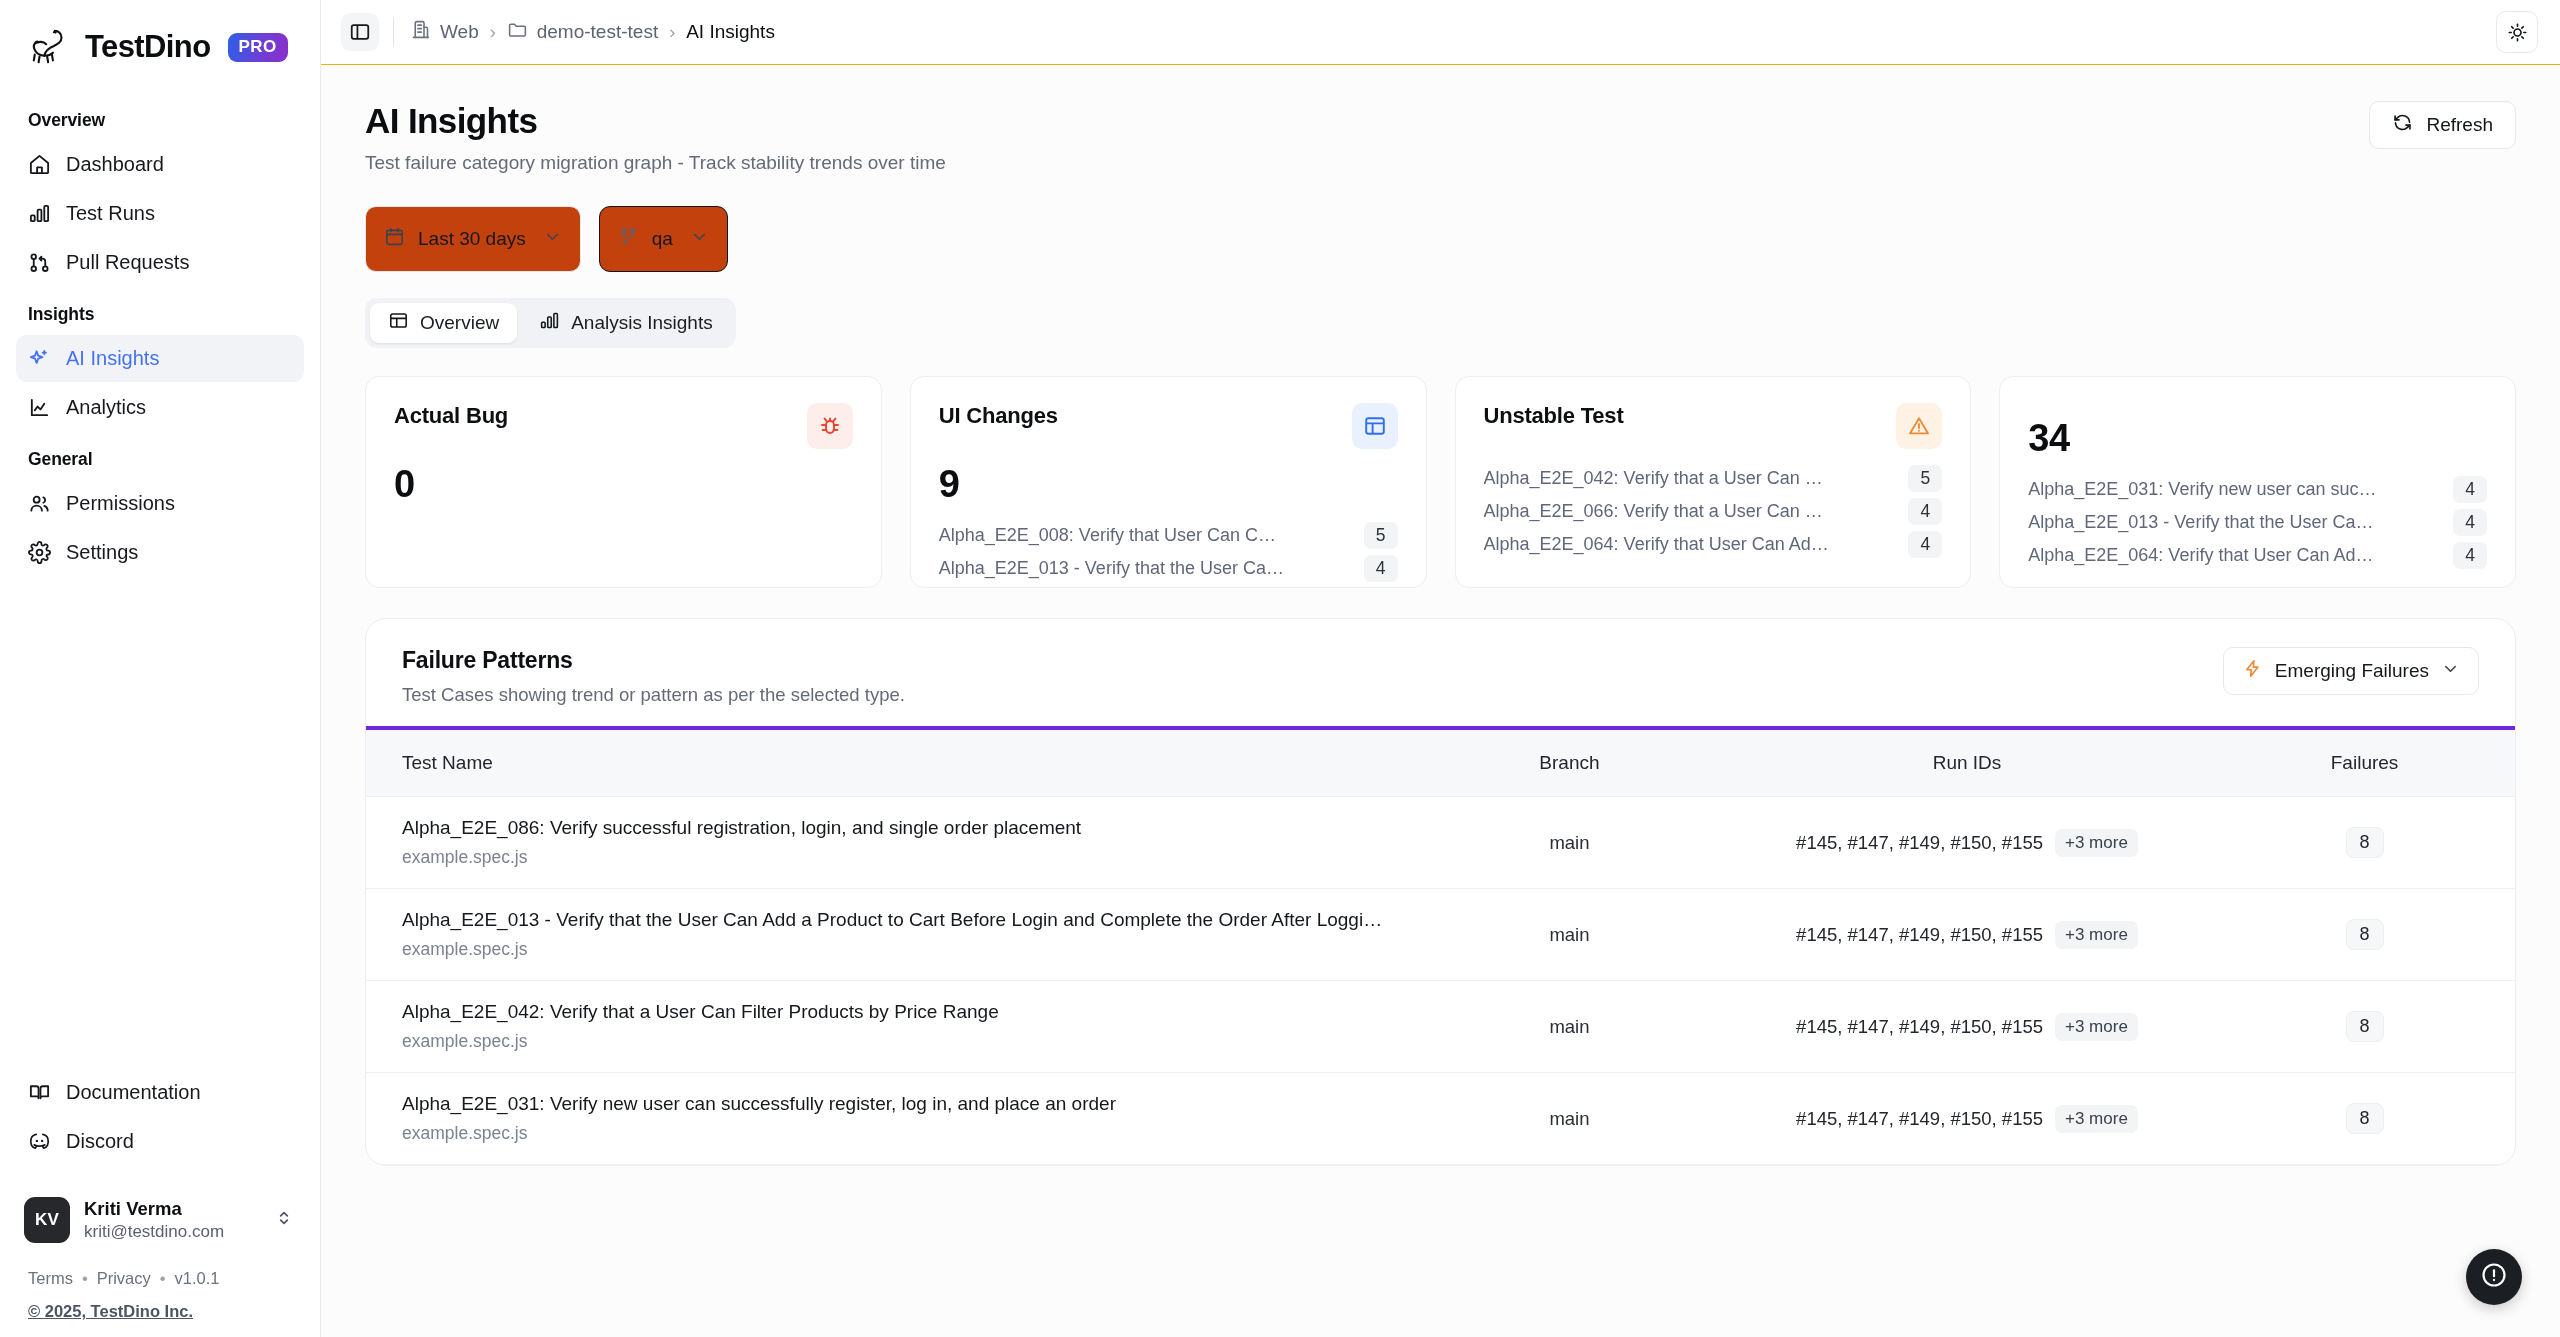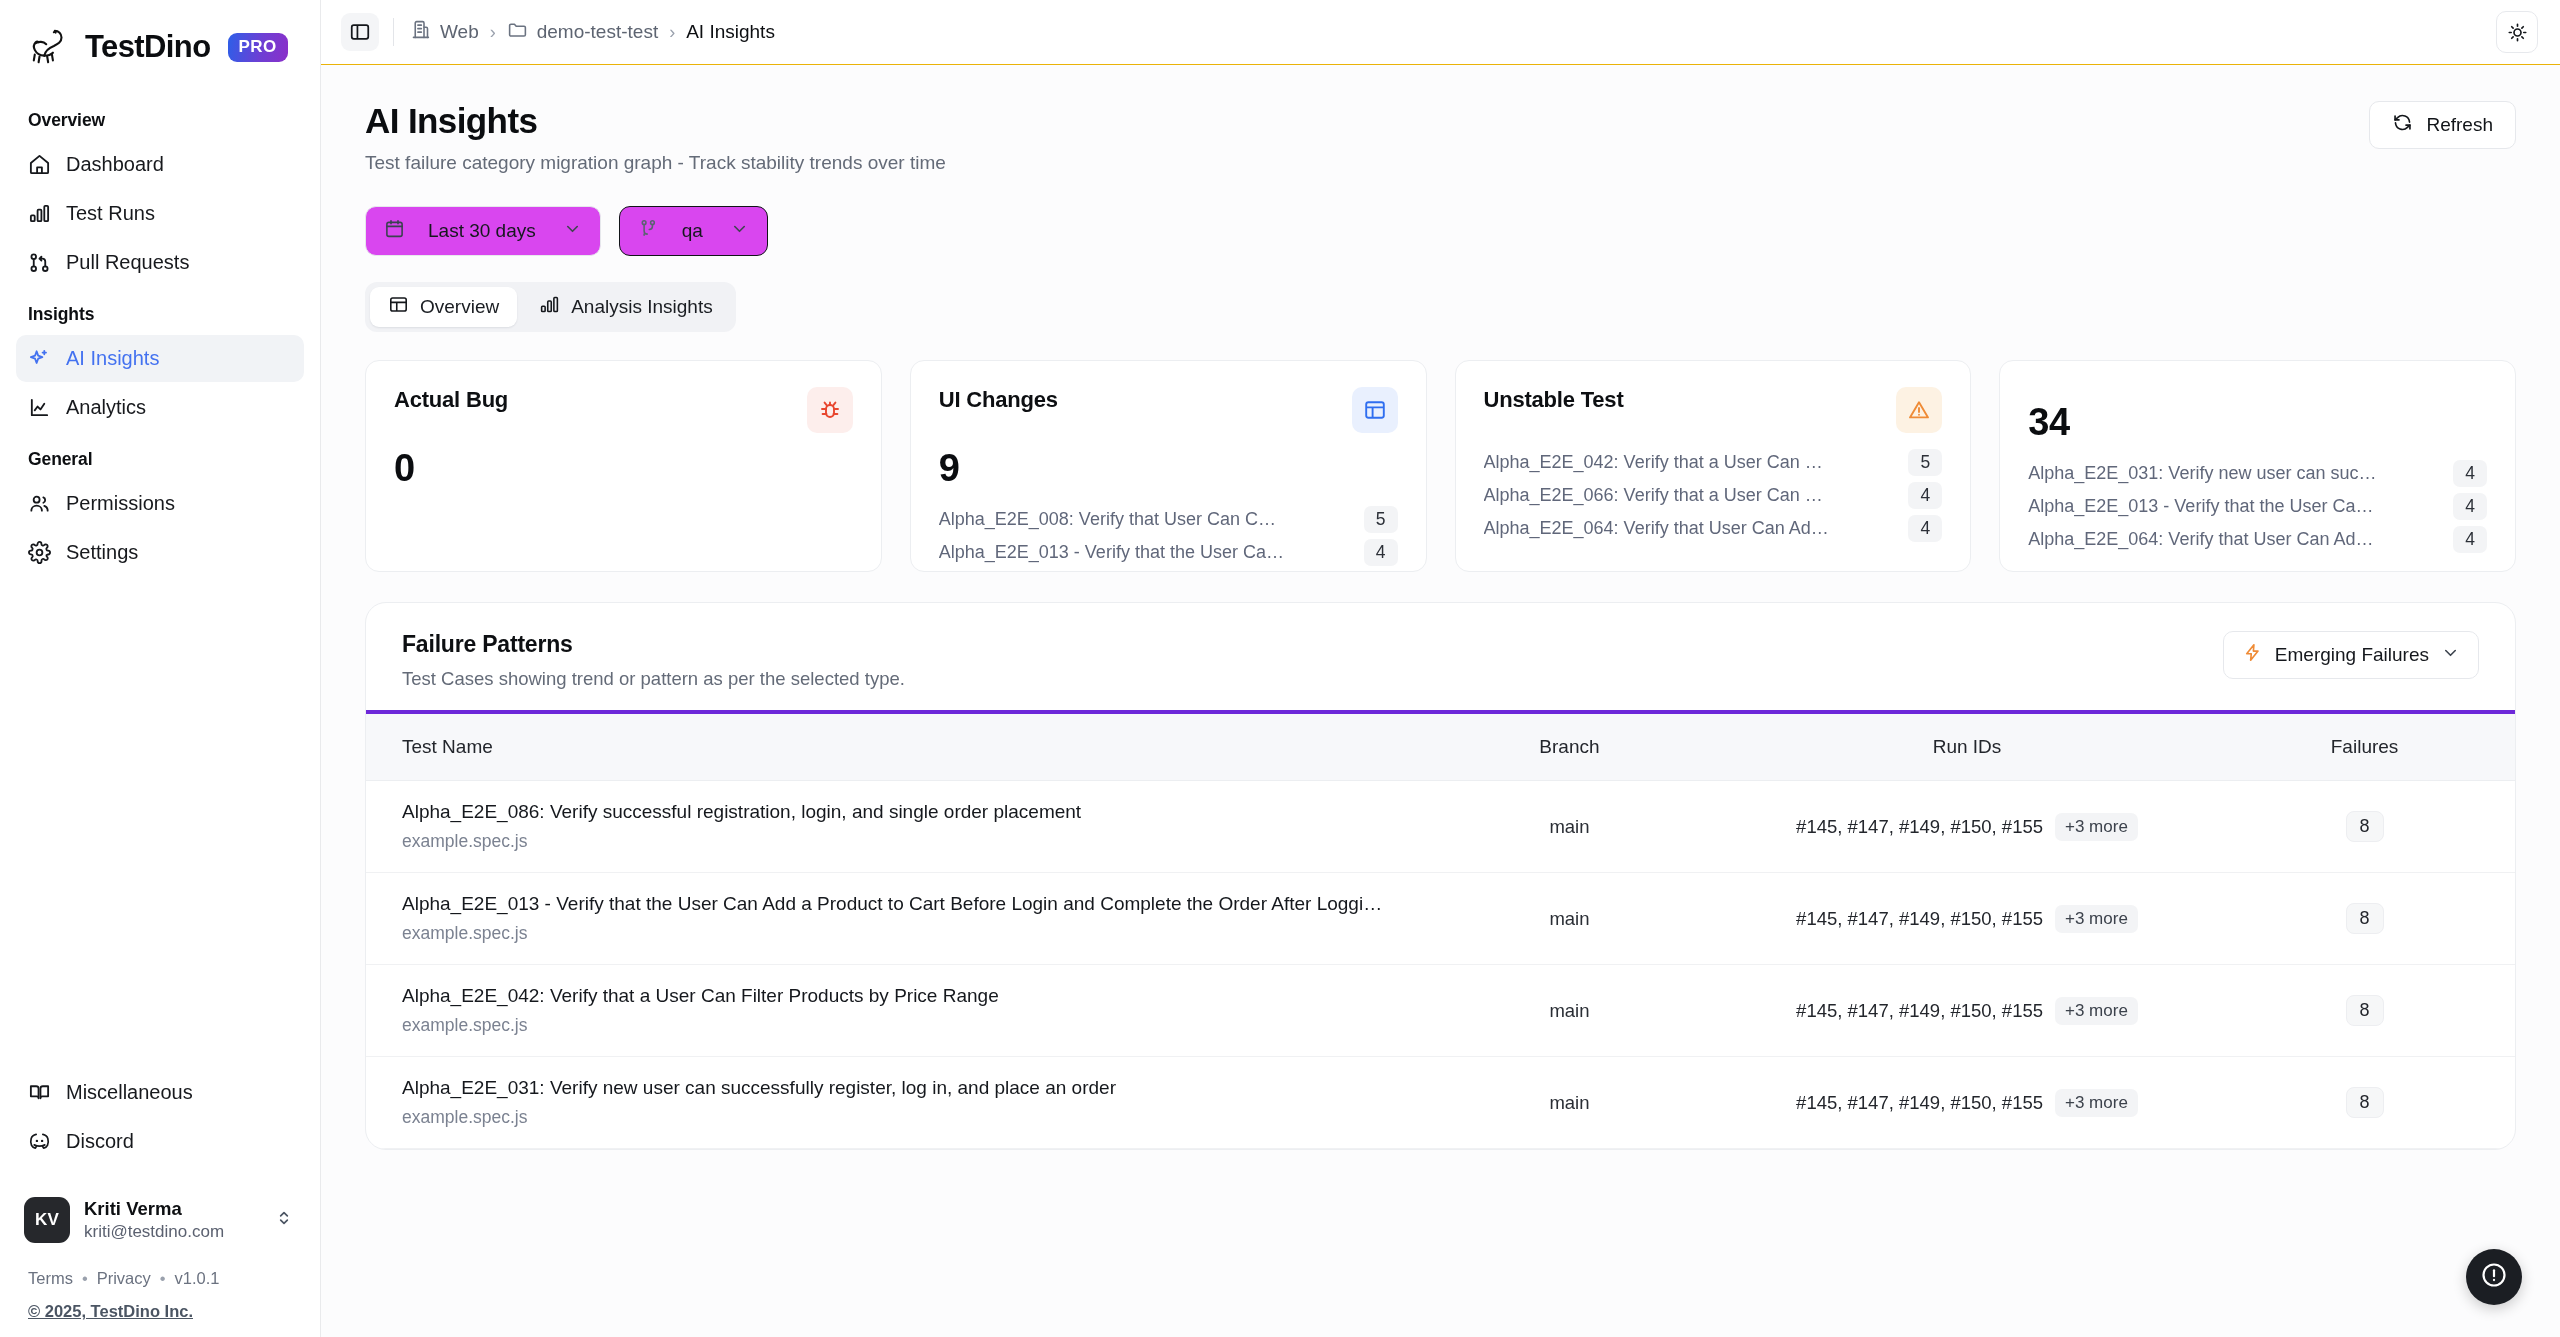--- a/index.html
+++ b/index.html
@@ -88,22 +88,22 @@
   .page-title { font-size: 35px; font-weight: 700; letter-spacing: -0.6px; color: #0b0d10; }
   .page-sub { font-size: 19px; color: #646b78; margin-top: 11px; }
   .refresh-btn {
     margin-left: auto; display: flex; align-items: center; gap: 13px;
     height: 48px; padding: 0 22px; border: 1px solid #e6e8ec; border-radius: 10px;
     background: #fff; font-size: 19px; color: #111418; cursor: pointer;
   }
 
   .filters { display: flex; gap: 18px; margin-top: 32px; }
   .filter-btn {
-    display: flex; align-items: center; gap: 23px; height: 50px; padding: 0 18px;
-    border: 1px solid #e6e8ec; border-radius: 11px; background: #d946ef;
+    display: flex; align-items: center; gap: 13px; height: 66px; padding: 0 18px;
+    border: 1px solid #e6e8ec; border-radius: 11px; background: #c2410c;
     font-size: 19px; color: #15181d; cursor: pointer;
   }
   .filter-btn.strong { border-color: #111418; }
   .filter-btn .cdown { color: #3f4650; margin-left: 4px; }
 
   .tabs {
     display: inline-flex; align-items: center; gap: 4px; margin-top: 26px;
     background: #f1f2f5; border-radius: 12px; padding: 5px; height: 50px;
   }
   .tab {
@@ -277,21 +277,21 @@
     </nav>
 
     <div class="nav-bottom">
       <div class="nav-item">
         <span class="ico">
           <svg viewBox="0 0 24 24" width="23" height="23" fill="none" stroke="#16181c" stroke-width="1.9" stroke-linecap="round" stroke-linejoin="round">
               <path d="M3 5.5h5.5A2.5 2.5 0 0 1 11 8v10a2 2 0 0 0-2-2H3z"></path>
               <path d="M21 5.5h-5.5A2.5 2.5 0 0 0 13 8v10a2 2 0 0 1 2-2h6z"></path>
             </svg>
         </span>
-        <span>Miscellaneous</span>
+        <span>Documentation</span>
       </div>
       <div class="nav-item">
         <span class="ico">
           <svg viewBox="0 0 24 24" width="23" height="23" fill="none" stroke="#16181c" stroke-width="1.8" stroke-linecap="round" stroke-linejoin="round">
               <path d="M8.5 4.5C6 5 4 6.5 3.3 9c-.7 2.5-.6 5 .4 7 .8 1.6 2.3 2.6 4 3l.9-1.7"></path>
               <path d="M15.5 4.5c2.5.5 4.5 2 5.2 4.5.7 2.5.6 5-.4 7-.8 1.6-2.3 2.6-4 3l-.9-1.7"></path>
               <path d="M6.5 15.5c3.5 1.7 7.5 1.7 11 0"></path>
               <circle cx="9.3" cy="11.4" r="1.25" fill="#16181c" stroke="none"></circle>
               <circle cx="14.7" cy="11.4" r="1.25" fill="#16181c" stroke="none"></circle>
             </svg>

